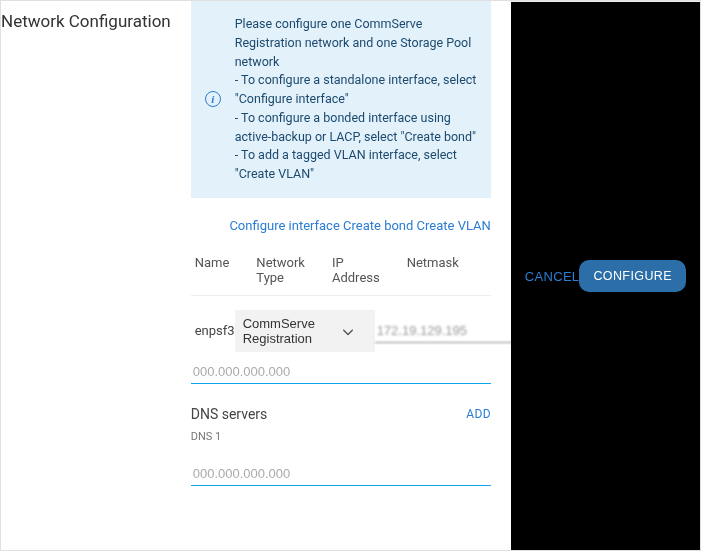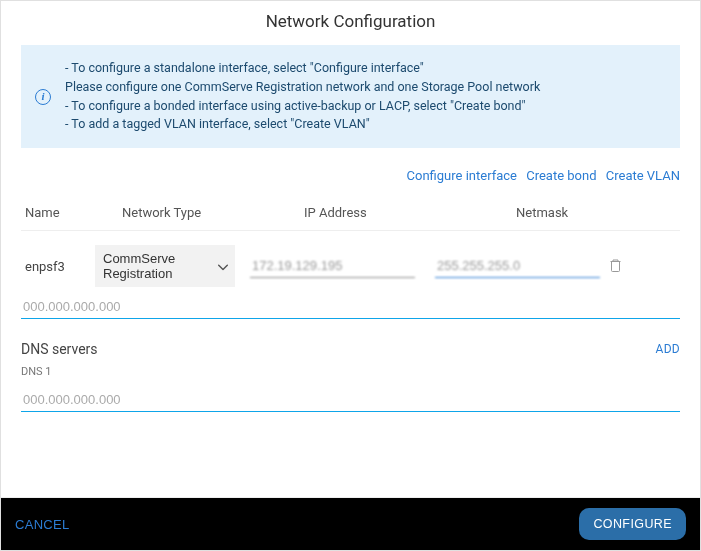--- a/index.html
+++ b/index.html
@@ -10,21 +10,21 @@
     height: 551px;
     overflow: hidden;
     color: #333;
     font-size: 13px;
   }
   .dialog {
     background: #fff;
     width: 701px;
     height: 551px;
     display: flex;
-    flex-direction: column;
+    flex-direction: row;
     border: 1px solid #e0e0e0;
   }
   .title {
     text-align: center;
     font-size: 17px;
     color: #333;
     padding: 10px 0 14px 0;
     font-weight: 400;
   }
   .content {
@@ -60,21 +60,21 @@
     font-family: Georgia, serif;
   }
   .action-links {
     text-align: right;
     margin-bottom: 14px;
   }
   .action-links a {
     color: #2b7cd3;
     text-decoration: none;
     font-size: 13px;
-    margin-left: 6px;
+    margin-left: 0;
     cursor: pointer;
   }
   .table-head {
     display: flex;
     padding: 8px 4px 10px 4px;
     border-bottom: 1px solid #eee;
     color: #555;
     font-size: 13px;
     gap: 27px;
   }
@@ -146,21 +146,21 @@
   .full-input::placeholder { color: #aaa; }
   .dns-header {
     display: flex;
     justify-content: space-between;
     align-items: center;
     margin-top: 22px;
     margin-bottom: 8px;
   }
   .dns-title { font-size: 14px; color: #444; }
   .add-link { color: #2b7cd3; font-size: 12px; cursor: pointer; letter-spacing: 0.3px; }
-  .dns-sub { font-size: 11px; color: #777; margin-bottom: 10px; }
+  .dns-sub { font-size: 11px; color: #777; margin-bottom: 19px; }
   .footer {
     display: flex;
     justify-content: space-between;
     align-items: center;
     padding: 10px 14px;
     border-top: 1px solid #eee;
     background: #000000;
   }
   .btn-cancel {
     background: none;
@@ -184,22 +184,22 @@
 </head>
 <body>
 
 <div class="dialog">
   <h2 class="title">Network Configuration</h2>
 
   <div class="content">
 
     <div class="info-box">
       <span class="info-icon">i</span>
+      <div>Please configure one CommServe Registration network and one Storage Pool network</div>
       <div>- To configure a standalone interface, select "Configure interface"</div>
-      <div>Please configure one CommServe Registration network and one Storage Pool network</div>
       <div>- To configure a bonded interface using active-backup or LACP, select "Create bond"</div>
       <div>- To add a tagged VLAN interface, select "Create VLAN"</div>
     </div>
 
     <div class="action-links">
       <a>Configure interface</a>
       <a>Create bond</a>
       <a>Create VLAN</a>
     </div>
 

